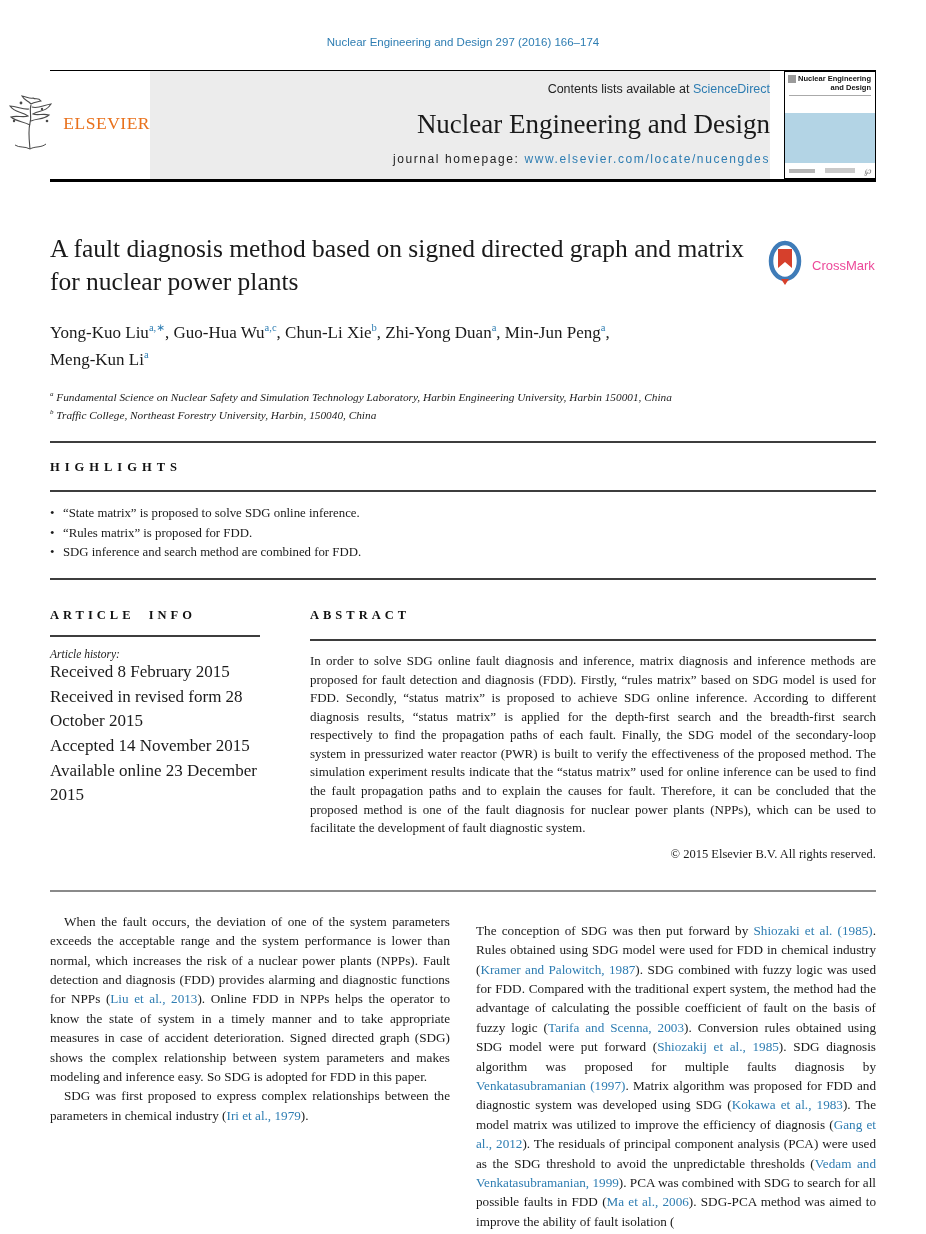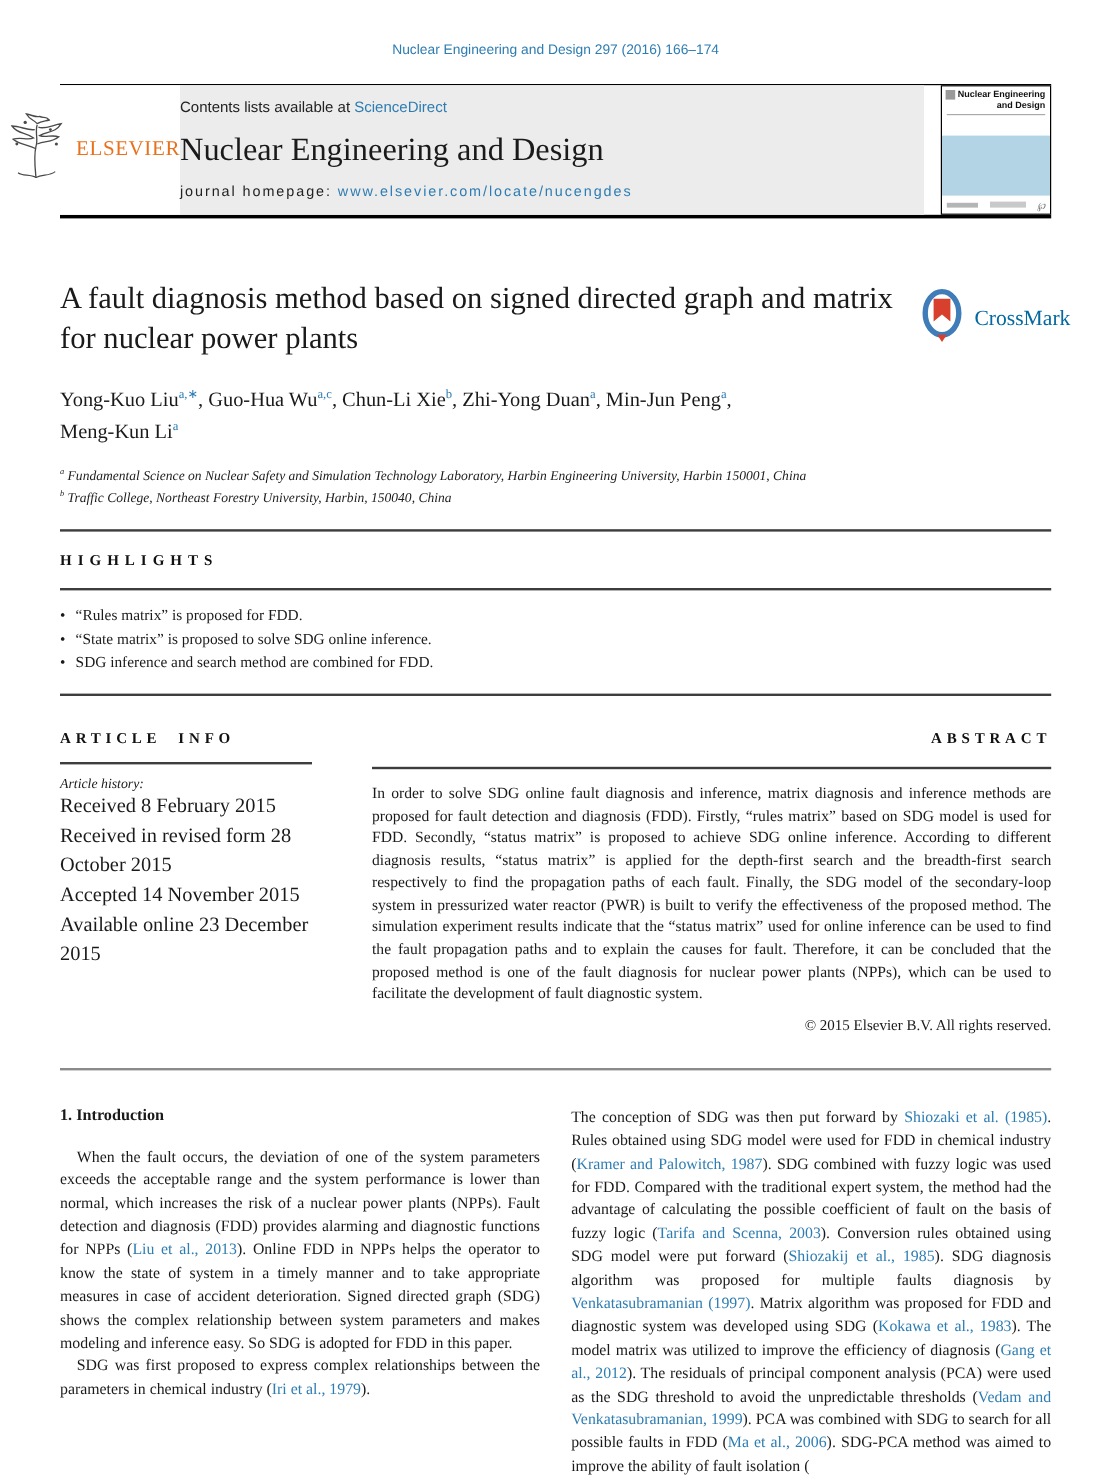--- a/index.html
+++ b/index.html
@@ -15,21 +15,21 @@
   .citation{padding-top:36px;text-align:center;font-family:"Liberation Sans",sans-serif;
     font-size:11.5px;color:var(--link-blue,#2e7db2);}
 
   .toprule{margin-top:22px;height:1px;background:#000;}
   .header-row{display:flex;height:108px;align-items:stretch;}
   .logo-block{width:100px;background:#fff;display:flex;flex-direction:row;
     align-items:center;justify-content:flex-end;padding:2px 0 3px;}
   .elsevier-text{font-family:"Liberation Serif",serif;font-size:17.5px;letter-spacing:.5px;
     color:var(--elsevier-orange,#e9711c);margin-top:-2px;}
   .banner{flex:1;background:var(--banner-gray,#ececec);display:flex;flex-direction:column;
-    justify-content:space-between;text-align:left;padding:11px 0 13px;margin-right:14px;}
+    justify-content:space-between;text-align:right;padding:11px 0 13px;margin-right:14px;}
   .contents-line{font-family:"Liberation Sans",sans-serif;font-size:12.5px;color:#222;}
   .journal-title{font-size:27px;color:#1a1a1a;}
   .homepage-line{font-family:"Liberation Sans",sans-serif;font-size:12px;
     letter-spacing:1.6px;color:#222;}
   .cover{width:90px;border:1px solid #000;background:#fff;display:flex;flex-direction:column;}
   .cover-top{height:36px;position:relative;padding:3px 4px 2px;}
   .cover-minilogo{position:absolute;left:3px;top:3px;width:8px;height:8px;background:#9a9a9a;}
   .cover-title{font-family:"Liberation Sans",sans-serif;font-weight:bold;font-size:7.5px;
     line-height:1.15;text-align:right;color:#111;}
   .cover-subbar{height:1px;background:#aaa;margin-top:3px;}
@@ -37,21 +37,21 @@
   .cover-bottom{height:15px;display:flex;align-items:center;justify-content:space-between;padding:0 4px;}
   .cover-tinybar{width:26px;height:4px;background:#b5b5b5;}
   .cover-tinybar2{width:30px;height:5px;background:#c9c9c9;}
   .cover-script{font-family:"Liberation Serif",serif;font-style:italic;font-size:8px;color:#777;}
 
   .thickrule{height:3px;background:#000;}
 
   .title-row{display:flex;justify-content:flex-start;margin-top:50px;}
   h1{font-size:25.5px;font-weight:400;line-height:1.3;margin:0;max-width:715px;color:#1a1a1a;}
   .crossmark{width:96px;display:flex;align-items:center;gap:5px;margin-top:10px;flex:none;height:46px;}
-  .crossmark-label{font-family:Liberation Serif, serif;font-size:18px;color:#0369a1;}
+  .crossmark-label{font-family:Liberation Sans, sans-serif;font-size:13px;color:#ec4899;}
 
   .authors{margin-top:22px;font-size:17px;line-height:1.55;color:#1a1a1a;}
   .affils{margin-top:15px;font-size:11.3px;font-style:italic;line-height:1.6;color:#1a1a1a;}
 
   .rule-heavy{height:2px;background:#3d3d3d;}
   .rule-gray{height:2px;background:#8a8a8a;}
 
   .sep-top{margin-top:17px;}
   .letterhead{font-size:12.5px;letter-spacing:5px;color:#111;margin:17px 0 15px;word-spacing:8px;font-weight:bold;}
 
@@ -153,52 +153,51 @@
   <div class="affils">
     <div><span class="sup">a</span><span> Fundamental Science on Nuclear Safety and Simulation Technology Laboratory, Harbin Engineering University, Harbin 150001, China</span></div>
     <div><span class="sup">b</span><span> Traffic College, Northeast Forestry University, Harbin, 150040, China</span></div>
   </div>
 
   <div class="rule-heavy sep-top"></div>
   <div class="letterhead">HIGHLIGHTS</div>
   <div class="rule-heavy"></div>
 
   <ul class="highlights">
+      <li>“State matrix” is proposed to solve SDG online inference.</li>
       <li>“Rules matrix” is proposed for FDD.</li>
-      <li>“State matrix” is proposed to solve SDG online inference.</li>
       <li>SDG inference and search method are combined for FDD.</li>
     </ul>
 
   <div class="rule-heavy"></div>
 
   <div class="info-abstract-row">
     <div class="info-col">
       <div class="col-head letterhead" style="margin:16px 0 0;">ARTICLE INFO</div>
       <div class="col-rule"></div>
       <div class="hist-label">Article history:</div>
       <div class="hist-lines">
           <div>Received 8 February 2015</div>
           <div>Received in revised form 28 October 2015</div>
           <div>Accepted 14 November 2015</div>
           <div>Available online 23 December 2015</div>
         </div>
     </div>
     <div class="abs-col">
-      <div class="col-head letterhead" style="margin:16px 0 16px;text-align:right;">ABSTRACT</div>
+      <div class="col-head letterhead" style="margin:16px 0 16px;">ABSTRACT</div>
       <div class="col-rule"></div>
       <p class="abs-text">In order to solve SDG online fault diagnosis and inference, matrix diagnosis and inference methods are proposed for fault detection and diagnosis (FDD). Firstly, “rules matrix” based on SDG model is used for FDD. Secondly, “status matrix” is proposed to achieve SDG online inference. According to different diagnosis results, “status matrix” is applied for the depth-first search and the breadth-first search respectively to find the propagation paths of each fault. Finally, the SDG model of the secondary-loop system in pressurized water reactor (PWR) is built to verify the effectiveness of the proposed method. The simulation experiment results indicate that the “status matrix” used for online inference can be used to find the fault propagation paths and to explain the causes for fault. Therefore, it can be concluded that the proposed method is one of the fault diagnosis for nuclear power plants (NPPs), which can be used to facilitate the development of fault diagnostic system.</p>
       <div class="abs-copy">© 2015 Elsevier B.V. All rights reserved.</div>
     </div>
   </div>
 
   <div class="rule-gray body-sep"></div>
 
   <div class="columns">
     <div class="colL">
-      <h2>1. Introduction</h2>
       <p class="indent"><span>When the fault occurs, the deviation of one of the system parameters exceeds the acceptable range and the system performance is lower than normal, which increases the risk of a nuclear power plants (NPPs). Fault detection and diagnosis (FDD) provides alarming and diagnostic functions for NPPs (</span><span class="link">Liu et al., 2013</span><span>). Online FDD in NPPs helps the operator to know the state of system in a timely manner and to take appropriate measures in case of accident deterioration. Signed directed graph (SDG) shows the complex relationship between system parameters and makes modeling and inference easy. So SDG is adopted for FDD in this paper.</span></p>
       <p class="indent"><span>SDG was first proposed to express complex relationships between the parameters in chemical industry (</span><span class="link">Iri et al., 1979</span><span>).</span></p>
 
     </div>
 
     <div class="colR">
       <p><span>The conception of SDG was then put forward by </span><span class="link">Shiozaki et al. (1985)</span><span>. Rules obtained using SDG model were used for FDD in chemical industry (</span><span class="link">Kramer and Palowitch, 1987</span><span>). SDG combined with fuzzy logic was used for FDD. Compared with the traditional expert system, the method had the advantage of calculating the possible coefficient of fault on the basis of fuzzy logic (</span><span class="link">Tarifa and Scenna, 2003</span><span>). Conversion rules obtained using SDG model were put forward (</span><span class="link">Shiozakij et al., 1985</span><span>). SDG diagnosis algorithm was proposed for multiple faults diagnosis by </span><span class="link">Venkatasubramanian (1997)</span><span>. Matrix algorithm was proposed for FDD and diagnostic system was developed using SDG (</span><span class="link">Kokawa et al., 1983</span><span>). The model matrix was utilized to improve the efficiency of diagnosis (</span><span class="link">Gang et al., 2012</span><span>). The residuals of principal component analysis (PCA) were used as the SDG threshold to avoid the unpredictable thresholds (</span><span class="link">Vedam and Venkatasubramanian, 1999</span><span>). PCA was combined with SDG to search for all possible faults in FDD (</span><span class="link">Ma et al., 2006</span><span>). SDG-PCA method was aimed to improve the ability of fault isolation (</span></p>
     </div>
   </div>
 

